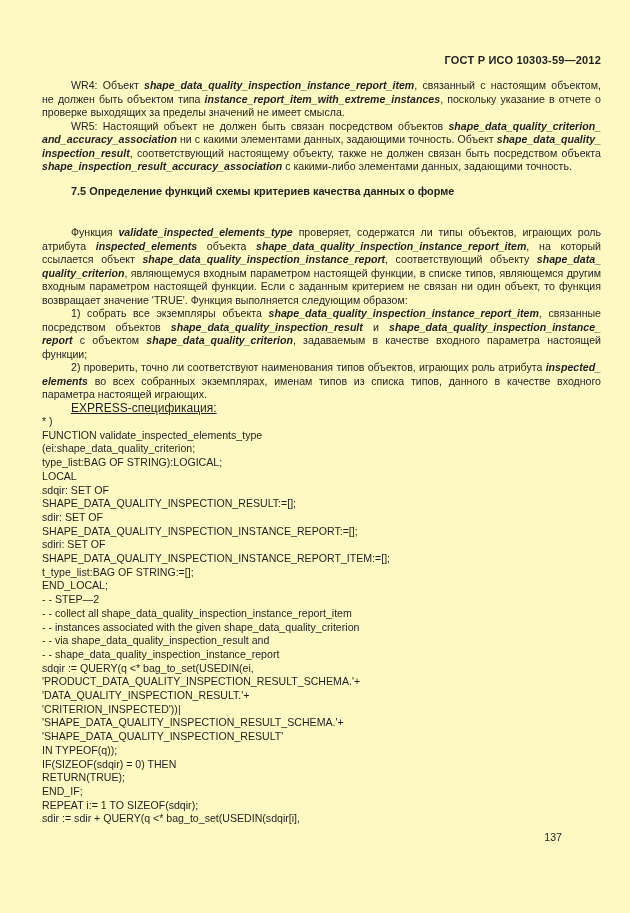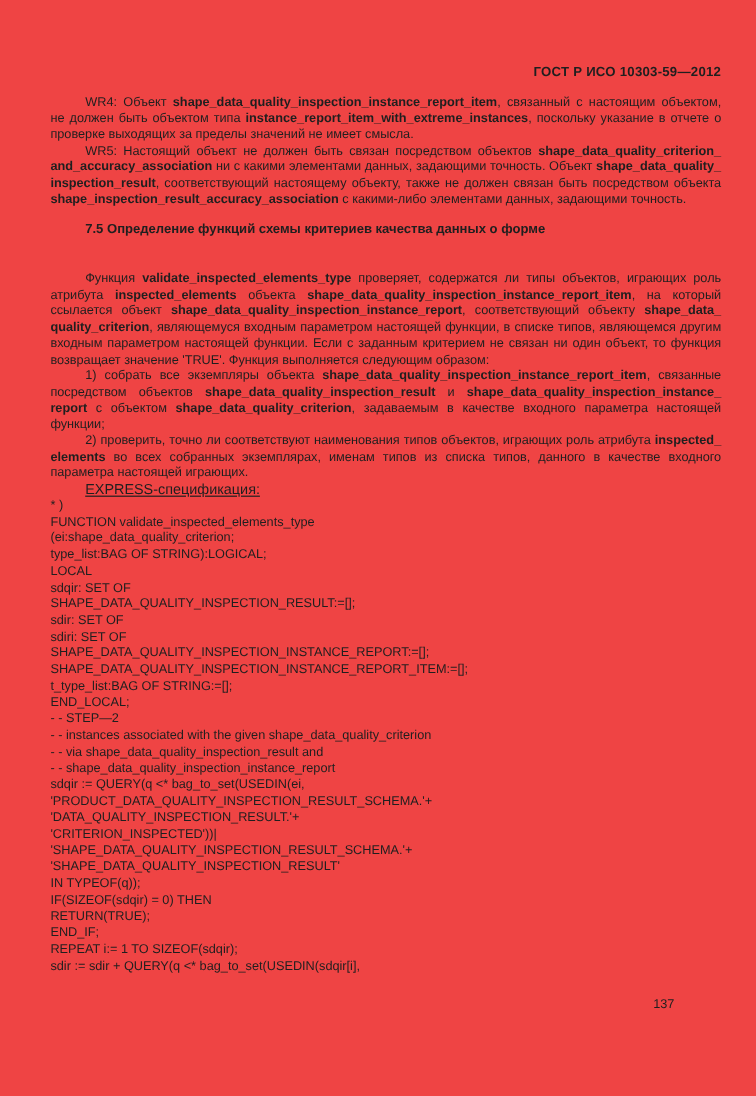--- a/index.html
+++ b/index.html
@@ -1,17 +1,17 @@
 <!DOCTYPE html>
 <html lang="ru"><head>
 <meta charset="utf-8">
 <style>
   html,body{margin:0;padding:0;background:#ffffff;}
   .page{
-    position:relative;width:630px;height:913px;background:#ef4444;
+    position:relative;width:630px;height:913px;background:#fef9c3;
     font-family:"Liberation Sans",sans-serif;color:#1f1f1f;overflow:hidden;
   }
   .running-header{
     position:absolute;top:54px;left:42px;width:559px;
     text-align:right;font-size:11px;font-weight:bold;letter-spacing:.2px;
   }
   .content{position:absolute;top:79px;left:42px;width:559px;}
   .blk{margin:0;}
   .blk.p{
     font-size:10.6px;line-height:13.5px;text-align:justify;
@@ -24,21 +24,21 @@
   .blk.h2{
     font-size:10.9px;font-weight:bold;text-indent:29px;
     margin:0;line-height:13.5px;
   }
   .blk.label{font-size:12px;line-height:13.5px;text-indent:29px;}
   .blk.label .u{text-decoration:underline;}
   .blk.code{
     font-size:10.6px;line-height:13.7px;white-space:pre-wrap;
     overflow-wrap:break-word;
   }
-  b{font-weight:bold;}
+  b{font-weight:bold;font-style:italic;}
   .page-number{
     position:absolute;top:831px;left:49px;width:513px;
     text-align:right;font-size:10.6px;
   }
 </style>
 </head>
 <body>
 
 <div class="page">
   <div class="running-header">ГОСТ Р ИСО 10303-59—2012</div>
@@ -52,26 +52,27 @@
       <div class="blk p"><span>2) проверить, точно ли соответствуют наименования типов объектов, играющих роль атрибута </span><b>inspected_<wbr>elements</b><span> во всех собранных экземплярах, именам типов из списка типов, данного в качестве входного параметра настоящей играющих.</span></div>
       <div class="blk label"><span class="u">EXPRESS-спецификация:</span></div>
       <div class="blk code">* )</div>
       <div class="blk code">FUNCTION validate_<wbr>inspected_<wbr>elements_<wbr>type</div>
       <div class="blk code">(ei:shape_<wbr>data_<wbr>quality_<wbr>criterion;</div>
       <div class="blk code">type_<wbr>list:BAG OF STRING):LOGICAL;</div>
       <div class="blk code">LOCAL</div>
       <div class="blk code">sdqir: SET OF</div>
       <div class="blk code">SHAPE_<wbr>DATA_<wbr>QUALITY_<wbr>INSPECTION_<wbr>RESULT:=[];</div>
       <div class="blk code">sdir: SET OF</div>
+      <div class="blk code">SHAPE_<wbr>DATA_<wbr>QUALITY_<wbr>INSPECTION_<wbr>INSTANCE_<wbr>REPORT:=[];</div>
       <div class="blk code">sdiri: SET OF</div>
-      <div class="blk code">SHAPE_<wbr>DATA_<wbr>QUALITY_<wbr>INSPECTION_<wbr>INSTANCE_<wbr>REPORT:=[];</div>
       <div class="blk code">SHAPE_<wbr>DATA_<wbr>QUALITY_<wbr>INSPECTION_<wbr>INSTANCE_<wbr>REPORT_<wbr>ITEM:=[];</div>
       <div class="blk code">t_<wbr>type_<wbr>list:BAG OF STRING:=[];</div>
       <div class="blk code">END_<wbr>LOCAL;</div>
       <div class="blk code">- - STEP—2</div>
+      <div class="blk code">- - collect all shape_<wbr>data_<wbr>quality_<wbr>inspection_<wbr>instance_<wbr>report_<wbr>item</div>
       <div class="blk code">- - instances associated with the given shape_<wbr>data_<wbr>quality_<wbr>criterion</div>
       <div class="blk code">- - via shape_<wbr>data_<wbr>quality_<wbr>inspection_<wbr>result and</div>
       <div class="blk code">- - shape_<wbr>data_<wbr>quality_<wbr>inspection_<wbr>instance_<wbr>report</div>
       <div class="blk code">sdqir := QUERY(q &lt;* bag_<wbr>to_<wbr>set(USEDIN(ei,</div>
       <div class="blk code">'PRODUCT_<wbr>DATA_<wbr>QUALITY_<wbr>INSPECTION_<wbr>RESULT_<wbr>SCHEMA.'+</div>
       <div class="blk code">'DATA_<wbr>QUALITY_<wbr>INSPECTION_<wbr>RESULT.'+</div>
       <div class="blk code">'CRITERION_<wbr>INSPECTED'))|</div>
       <div class="blk code">'SHAPE_<wbr>DATA_<wbr>QUALITY_<wbr>INSPECTION_<wbr>RESULT_<wbr>SCHEMA.'+</div>
       <div class="blk code">'SHAPE_<wbr>DATA_<wbr>QUALITY_<wbr>INSPECTION_<wbr>RESULT'</div>
       <div class="blk code">IN TYPEOF(q));</div>

